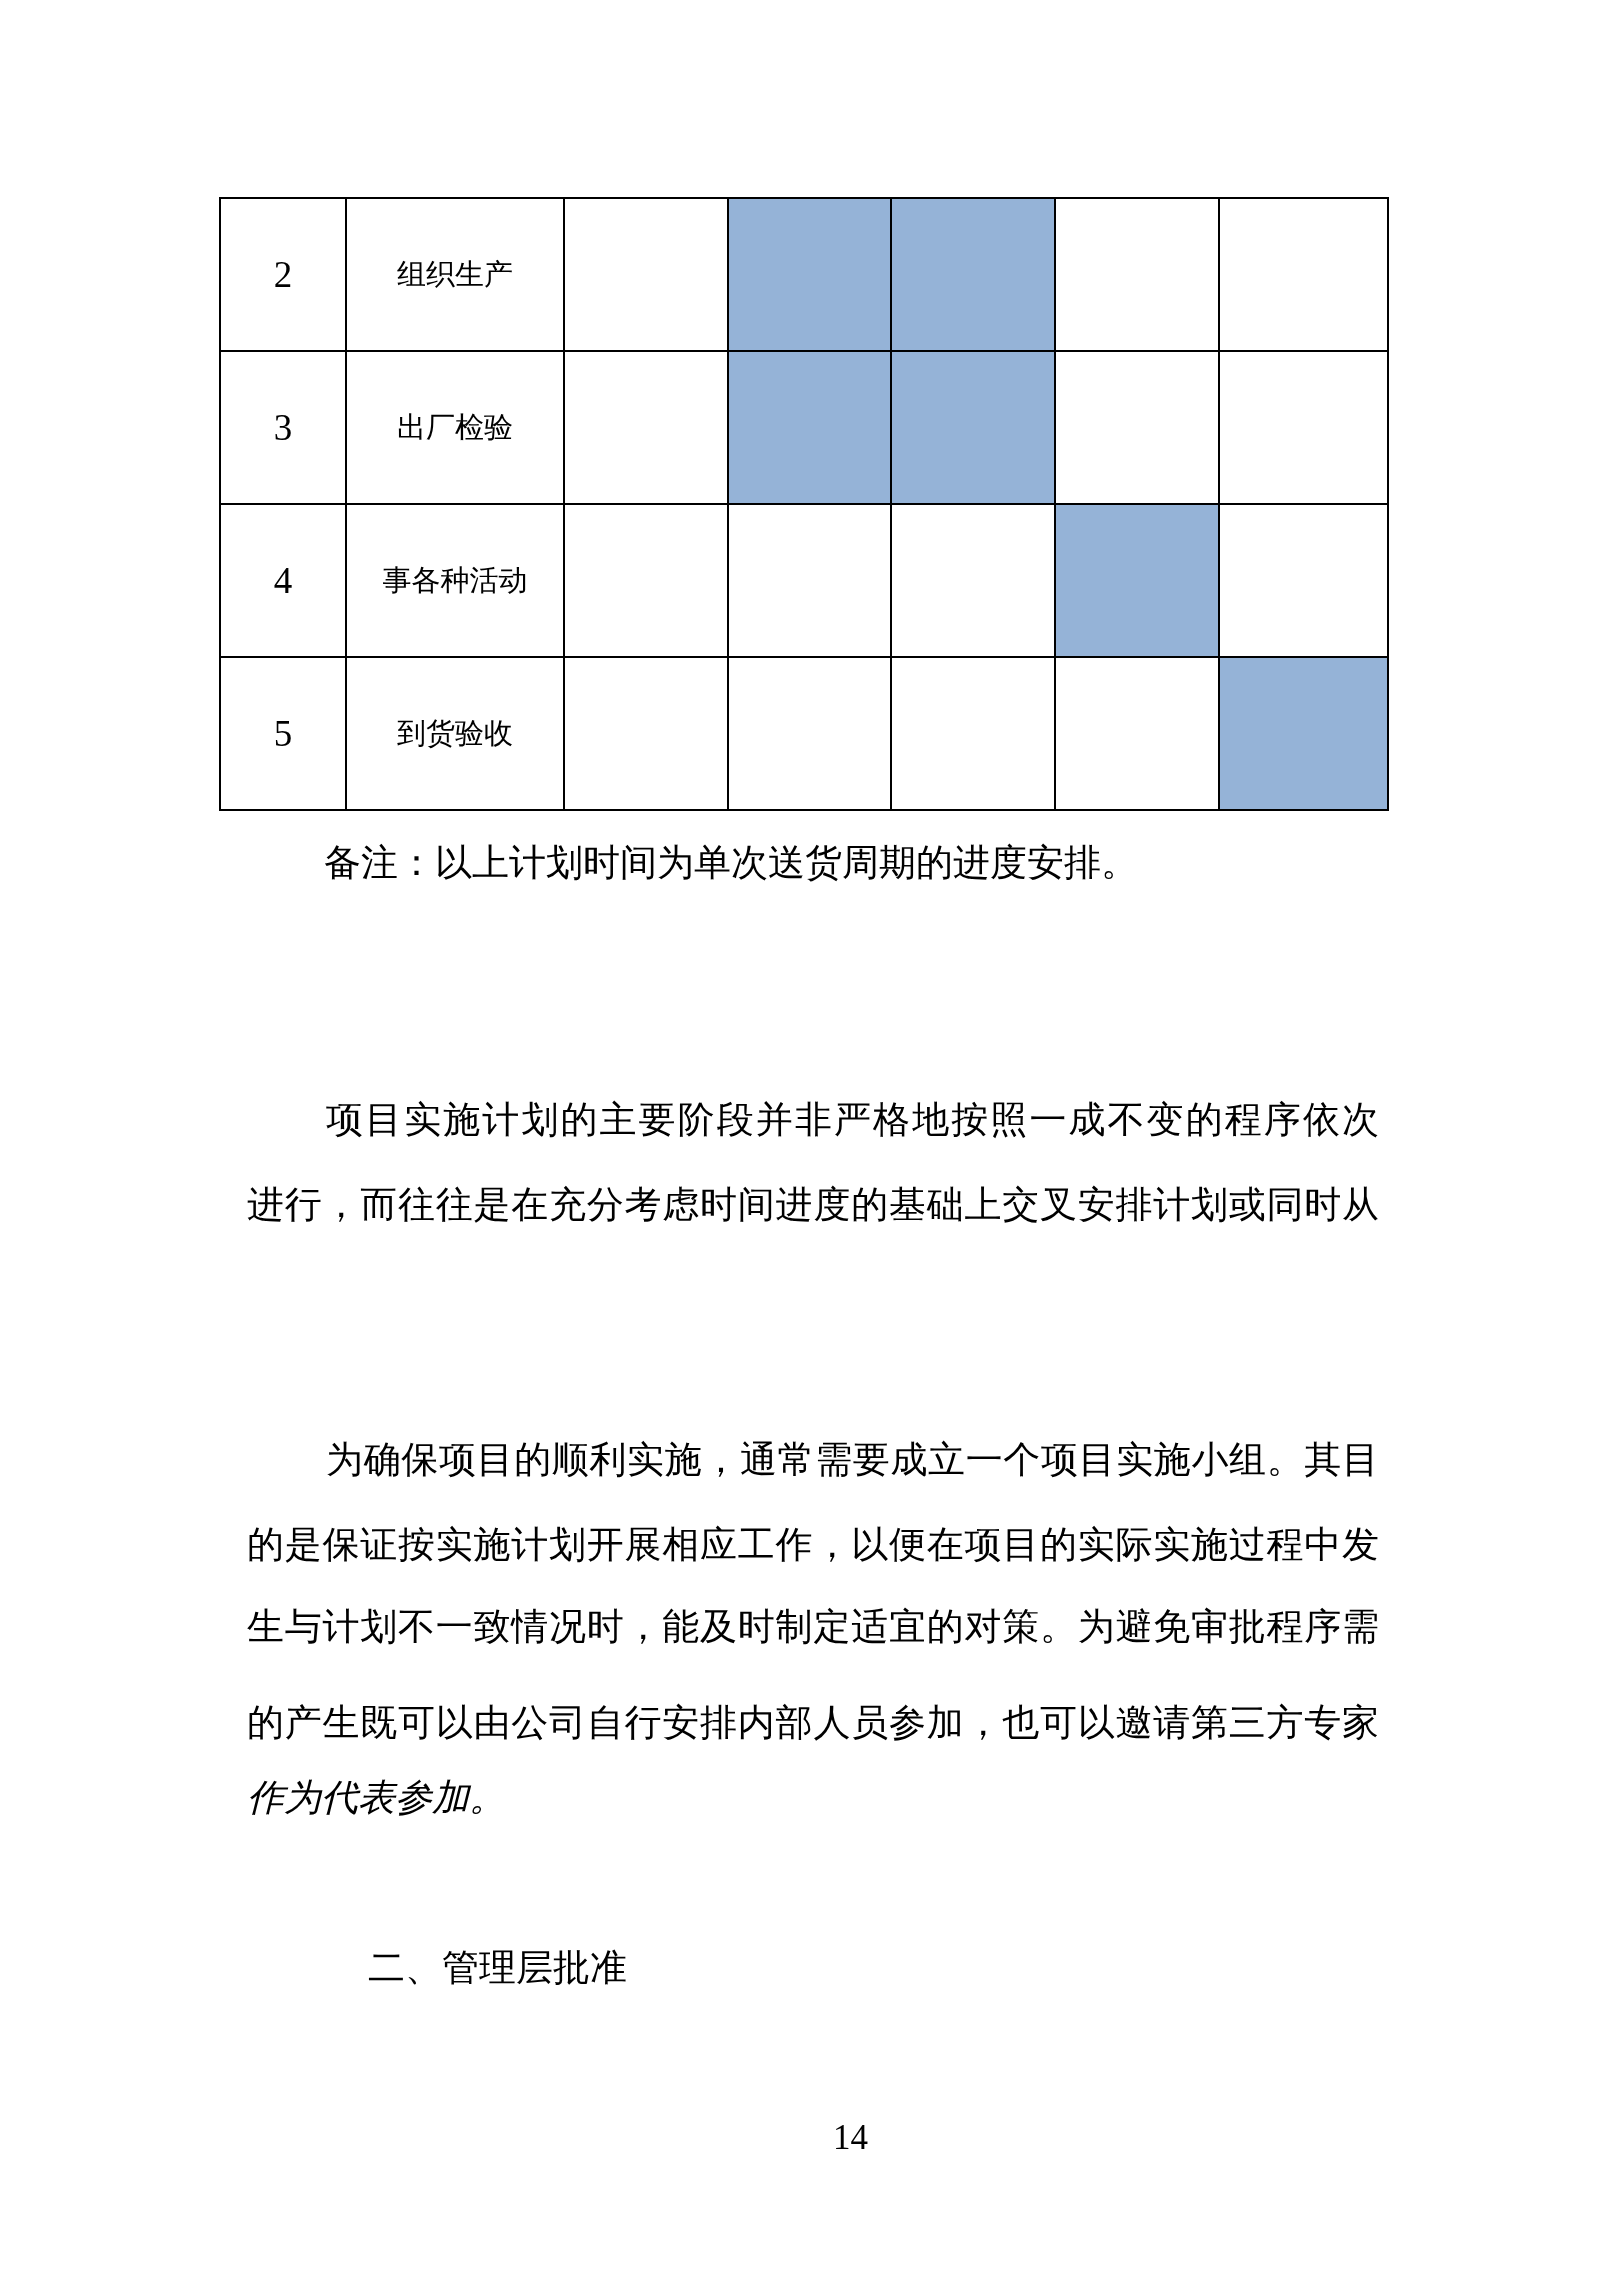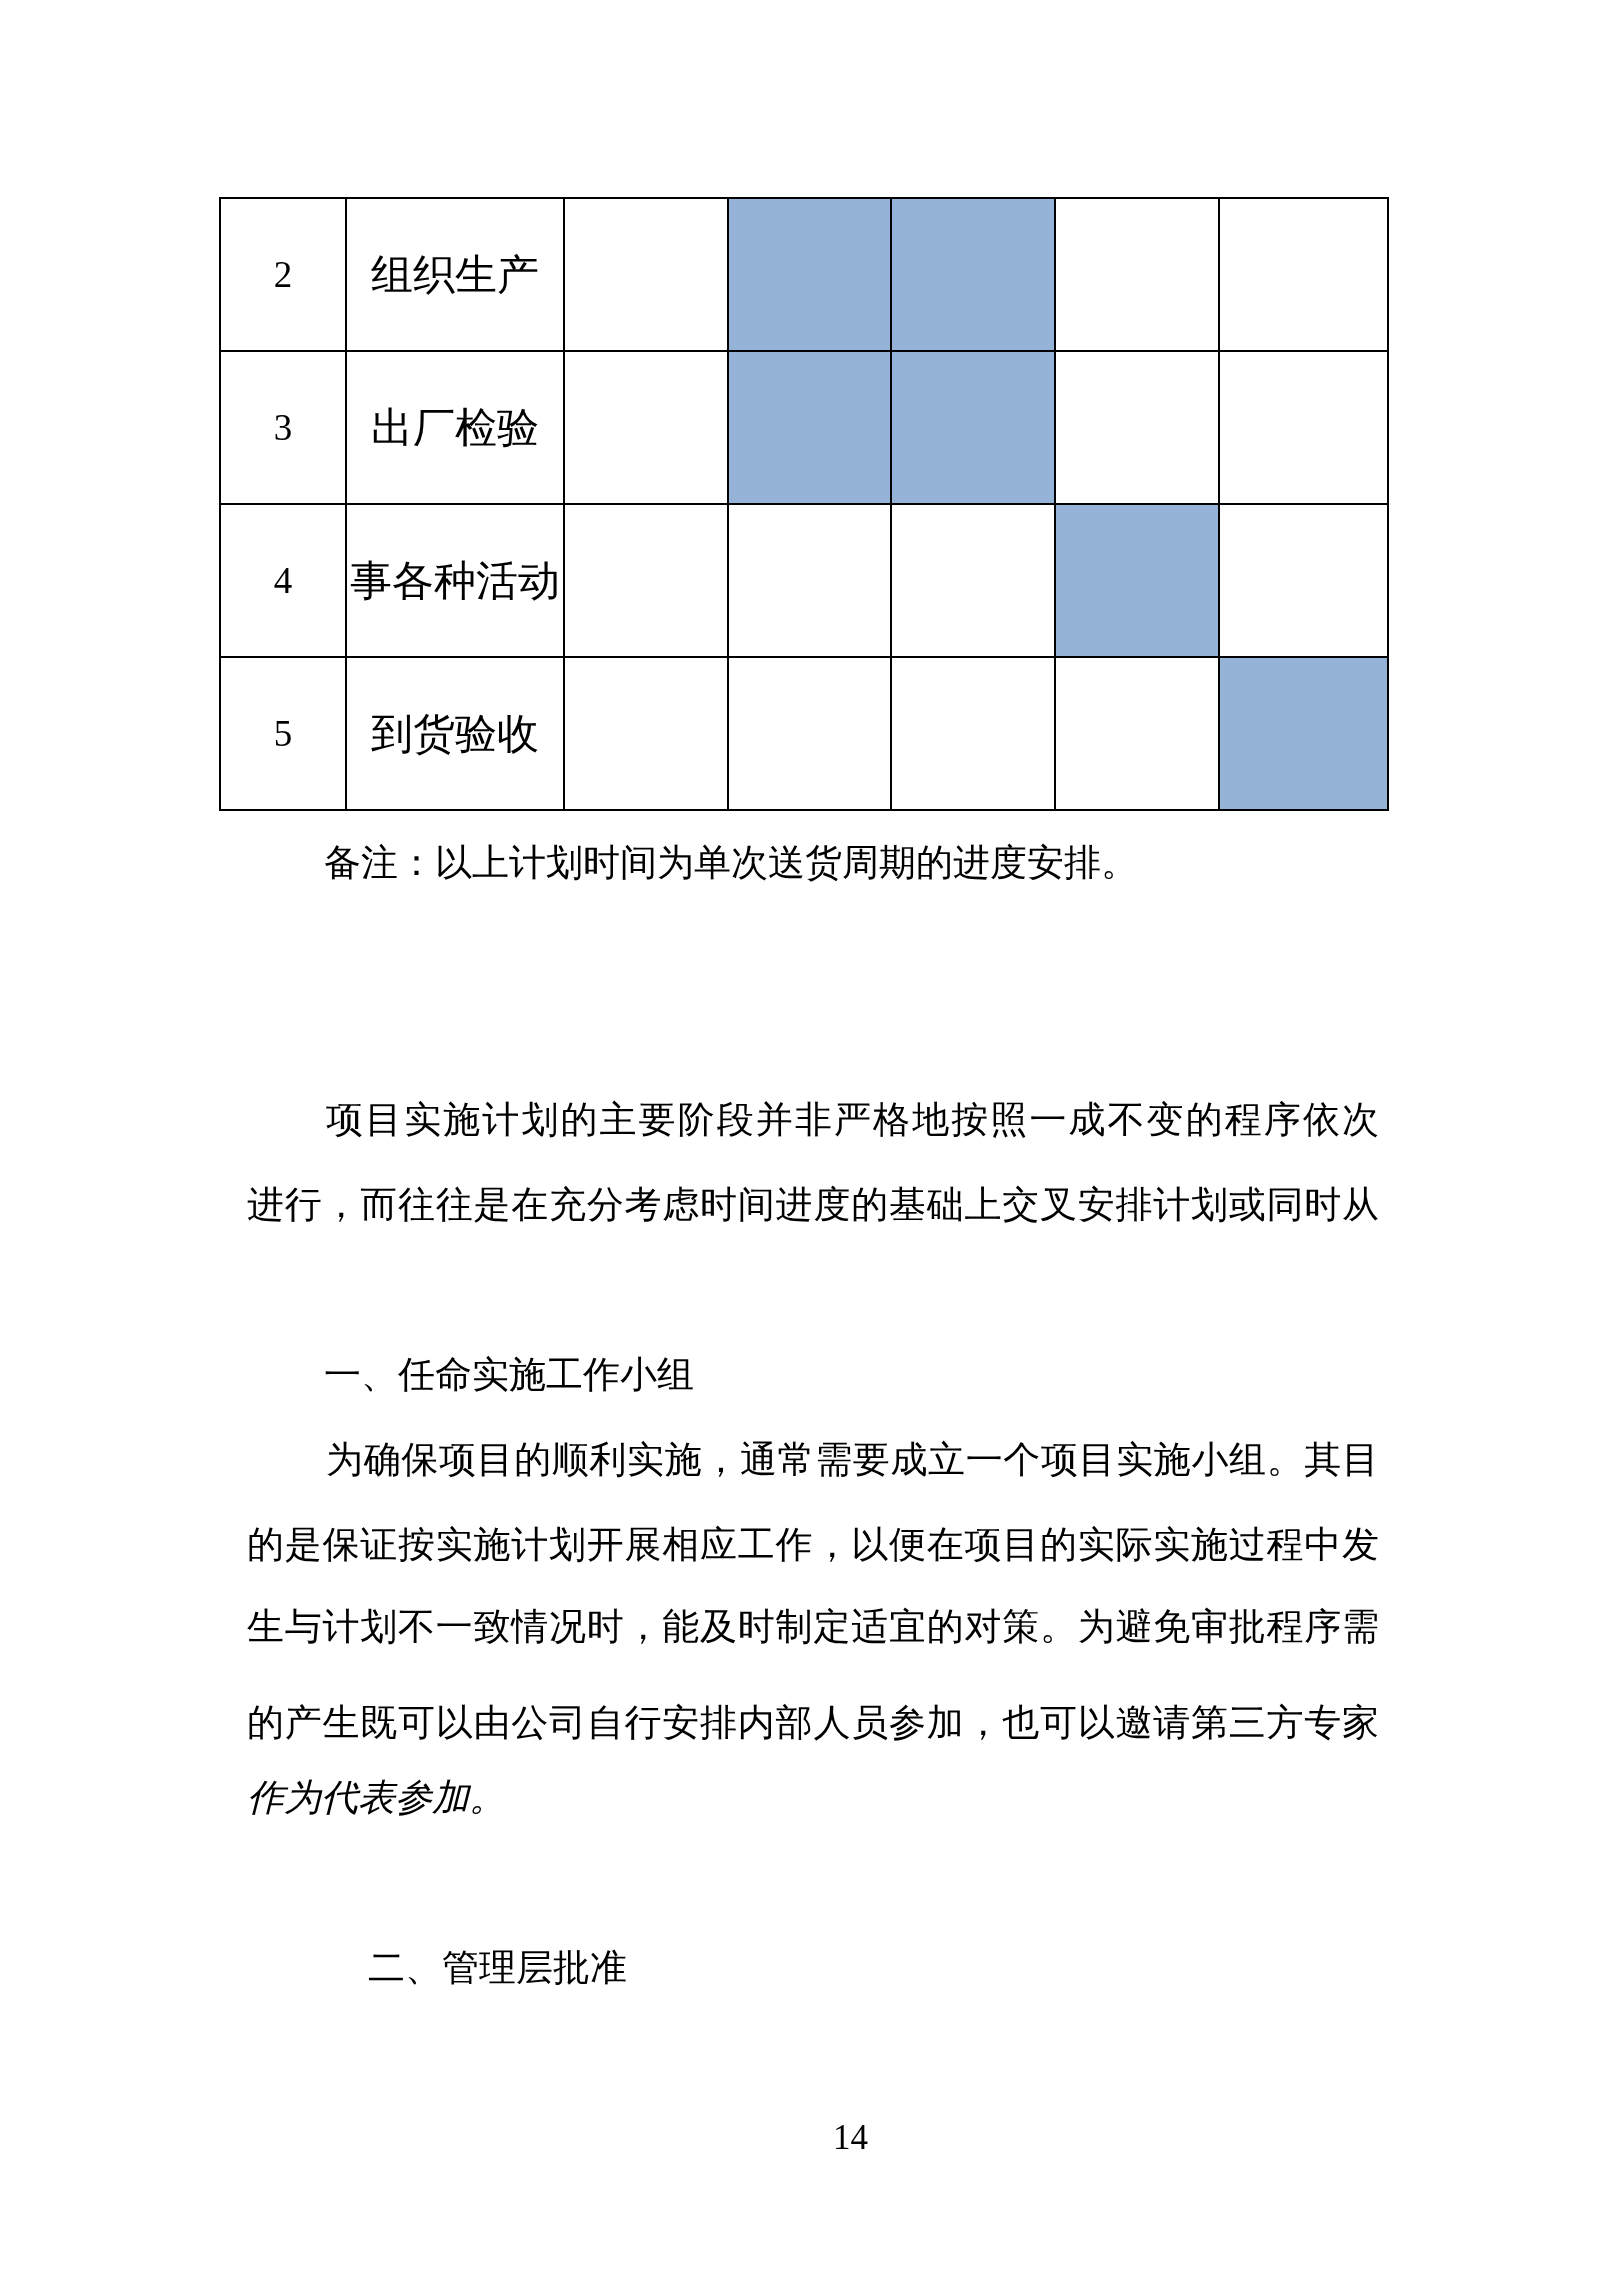--- a/index.html
+++ b/index.html
@@ -3,21 +3,21 @@
 <meta charset="utf-8">
 <style>
   html, body { margin: 0; padding: 0; background: #ffffff; }
   body { width: 1623px; height: 2295px; position: relative; overflow: hidden;
          font-family: "DejaVu Serif", "Liberation Serif", serif; color: #000; }
   .page { position: absolute; left: 0; top: 0; width: 1623px; height: 2295px; background: #fff; }
 
   
   .sched { position: absolute; left: 219px; top: 197px; border-collapse: collapse; table-layout: fixed; }
   .sched td { border: 2.6px solid #000; height: 151px; padding: 0; text-align: center; vertical-align: middle;
-              font-size: 42px; line-height: 1; }
+              font-size: 29px; line-height: 1; }
   .sched td.no { font-family: "Liberation Serif", "DejaVu Serif", serif; font-size: 37px; }
   .sched td.filled { background: #95B3D7; }
   .c0 { width: 126px; } .c1 { width: 218px; } .c2 { width: 164px; } .c3 { width: 163px; }
   .c4 { width: 164px; } .c5 { width: 164px; } .c6 { width: 169px; }
 
   .line { position: absolute; font-size: 37px; line-height: 46px; white-space: nowrap; }
   .just { text-align: justify; text-align-last: justify; white-space: normal; overflow: hidden; height: 46px; }
   .heading { position: absolute; left: 0; width: 1623px; text-align: center; font-weight: bold;
              font-family: "DejaVu Sans", "Liberation Sans", sans-serif; font-size: 37px; line-height: 46px; }
   .pagenum { position: absolute; left: 0; width: 1701px; text-align: center; font-size: 35px; line-height: 39px;
@@ -77,21 +77,20 @@
       </tr>
     </tbody>
   </table>
 
   <div class="line" style="left:324px; top:840px;">备注：以上计划时间为单次送货周期的进度安排。</div>
 
 
   <div class="line just" style="left:326px; width:1053px; top:1097px;">项目实施计划的主要阶段并非严格地按照一成不变的程序依次</div>
   <div class="line just" style="left:247px; width:1132px; top:1182px;">进行，而往往是在充分考虑时间进度的基础上交叉安排计划或同时从</div>
 
-  <div class="line" style="left:324px; top:1352px;">一、任命实施工作小组</div>
   <div class="line just" style="left:326px; width:1053px; top:1437px;">为确保项目的顺利实施，通常需要成立一个项目实施小组。其目</div>
   <div class="line just" style="left:247px; width:1132px; top:1522px;">的是保证按实施计划开展相应工作，以便在项目的实际实施过程中发</div>
   <div class="line just" style="left:247px; width:1132px; top:1604px;">生与计划不一致情况时，能及时制定适宜的对策。为避免审批程序需</div>
   <div class="line just" style="left:247px; width:1132px; top:1700px;">的产生既可以由公司自行安排内部人员参加，也可以邀请第三方专家</div>
   <div class="line" style="left:247px; top:1775px;font-style:italic;">作为代表参加。</div>
 
   <div class="line" style="left:324px; top:1945px;margin-left:44px;">二、管理层批准</div>
 
   <div class="pagenum" style="left:0; width:1701px; top:2118px;">14</div>
 </div>

